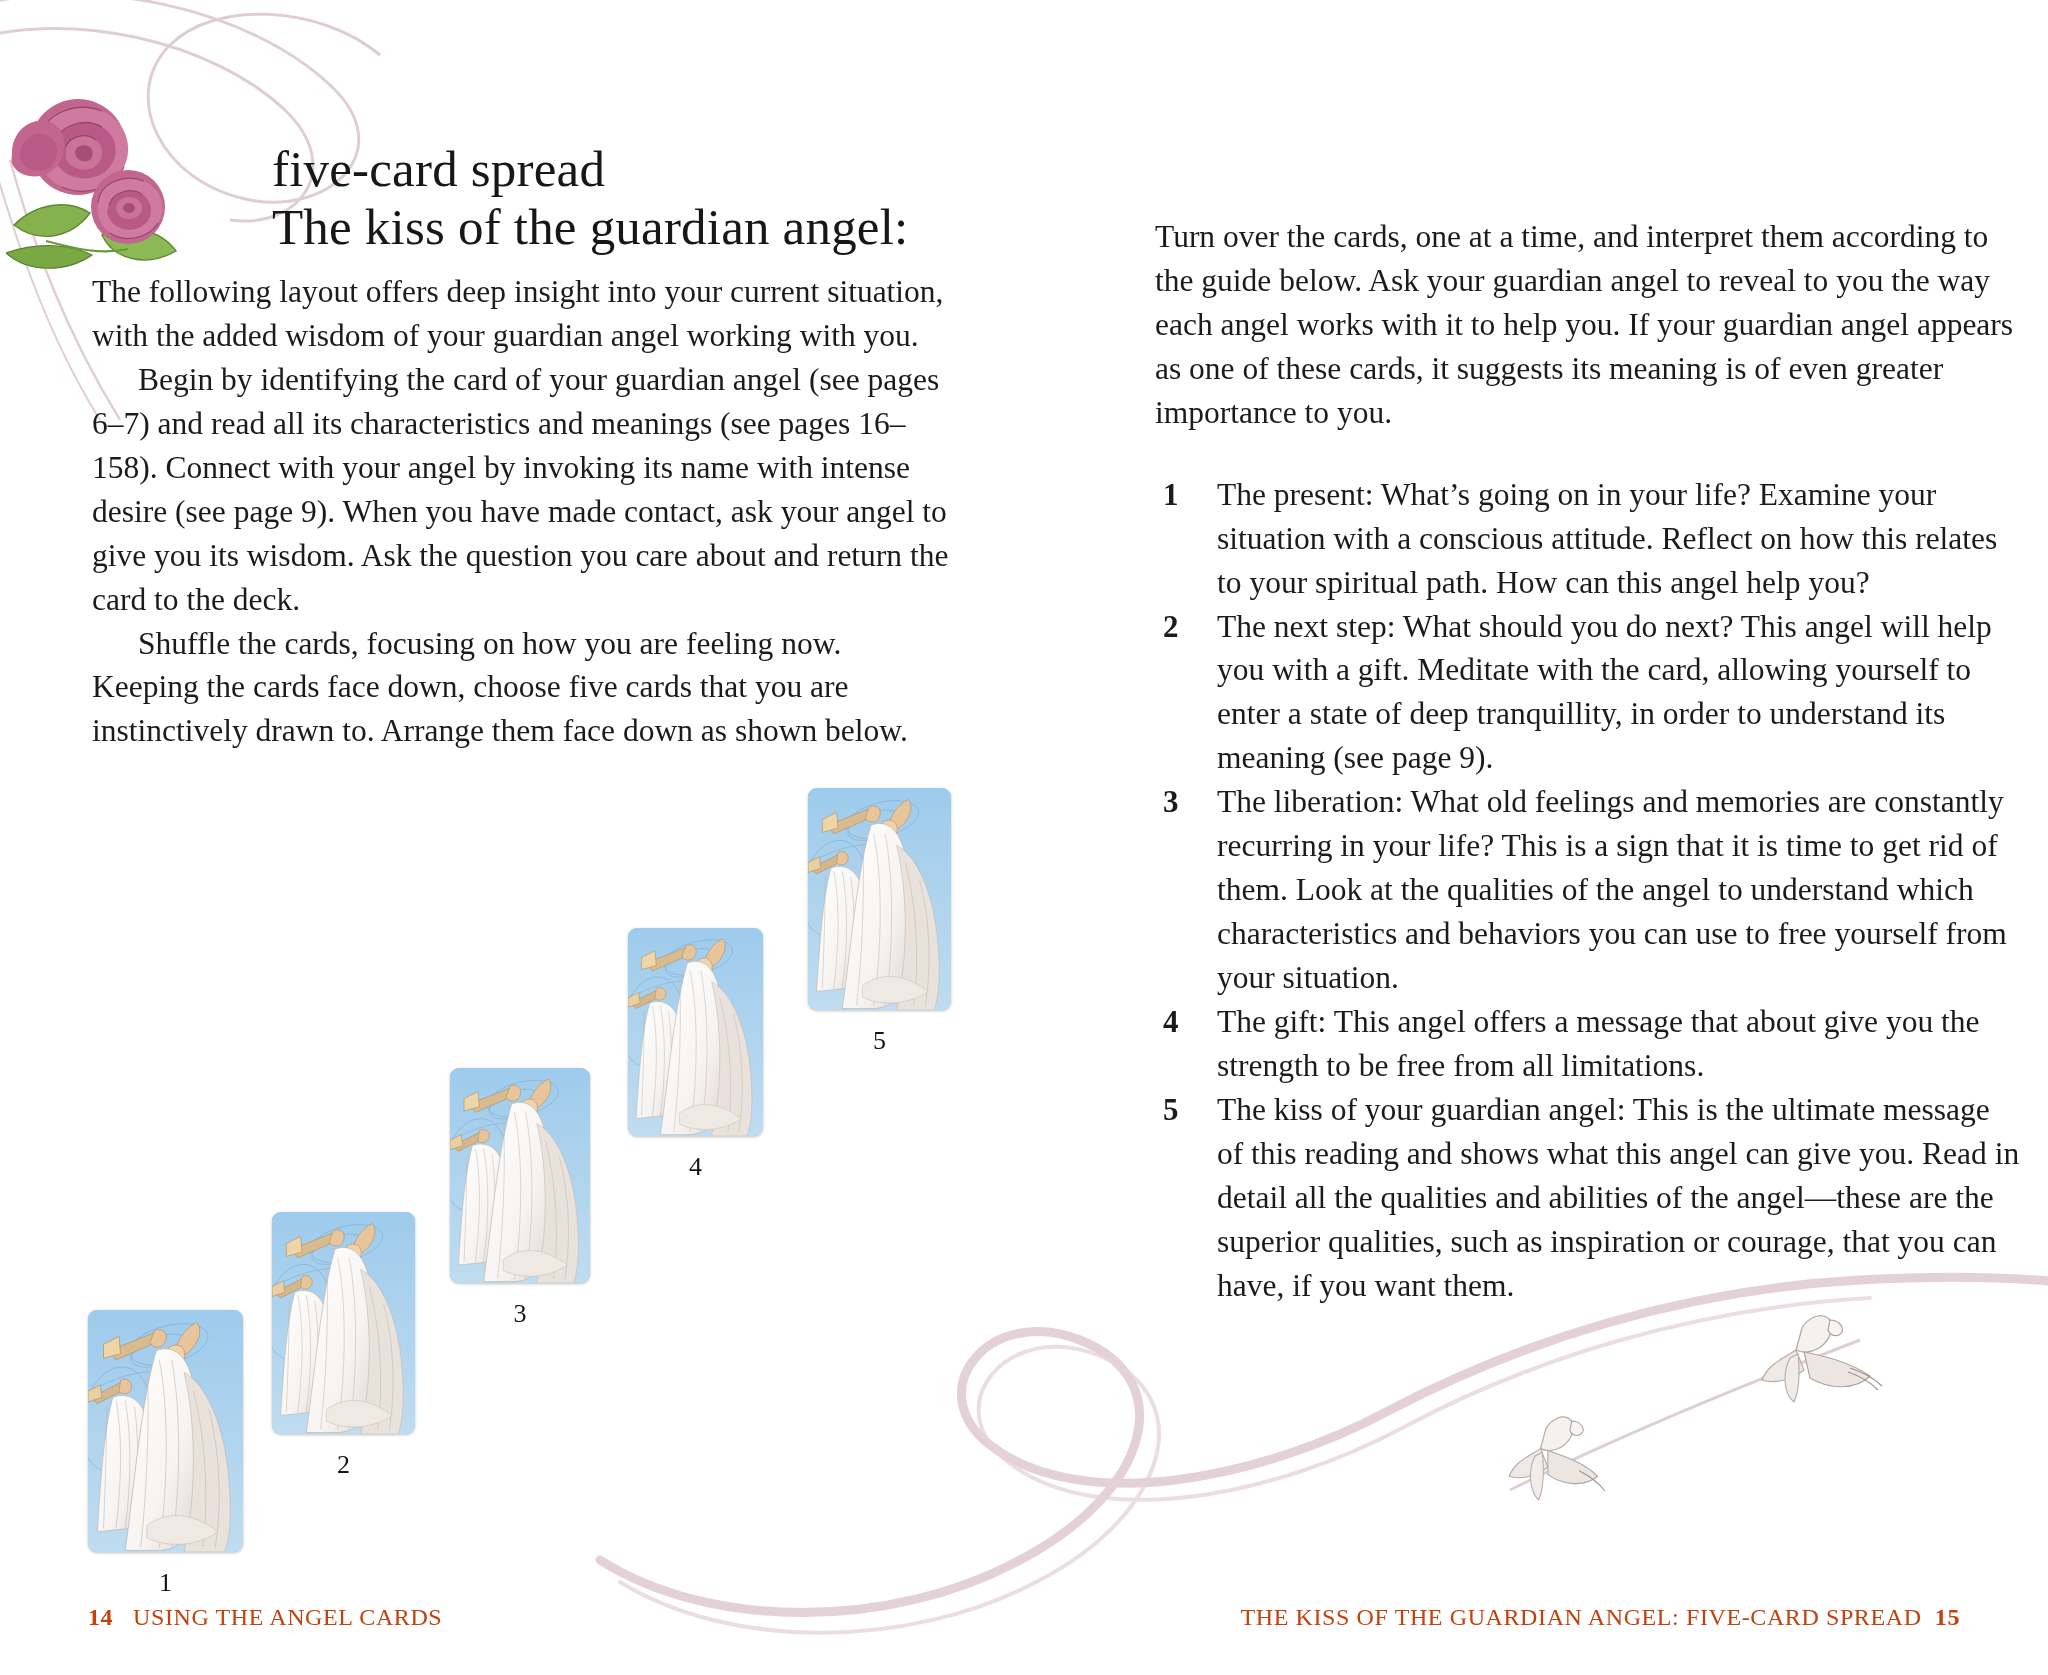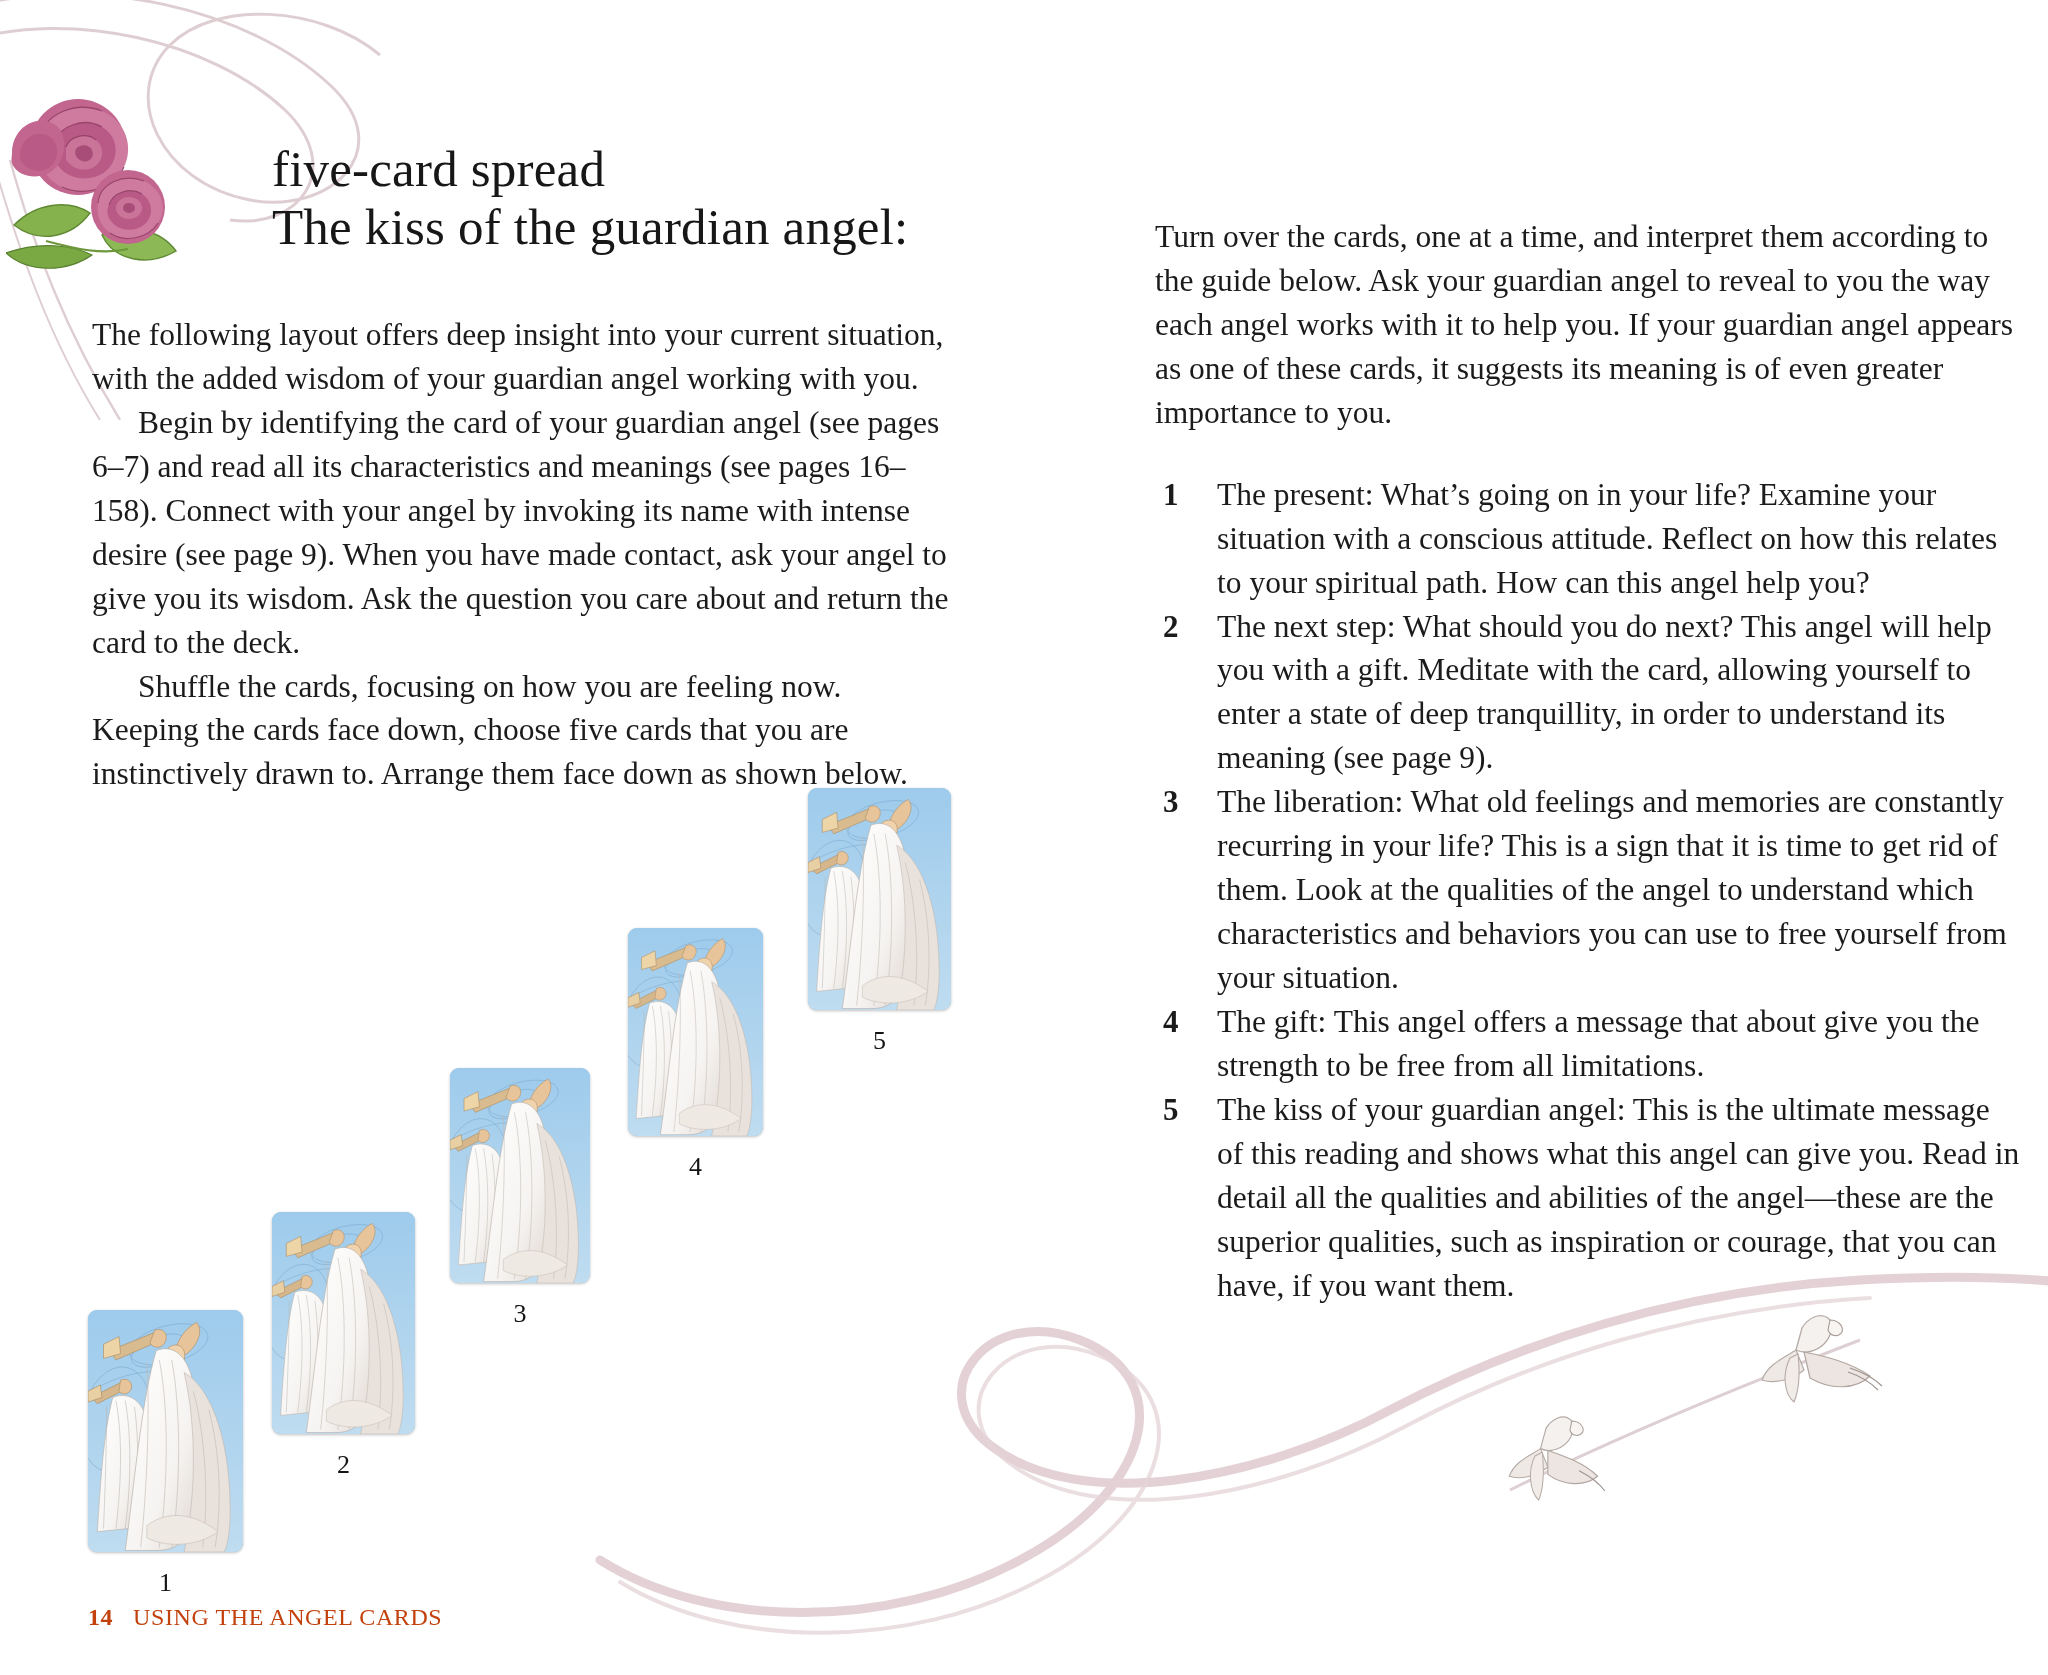--- a/index.html
+++ b/index.html
@@ -28,21 +28,21 @@
     left:272px;top:140px;width:680px;
     font-size:51px;line-height:1.14;
     font-weight:400;letter-spacing:0.2px;
     color:#171717;
   }
 
   
   .col-left{
     position:absolute;left:92px;top:270px;width:860px;
     font-size:31.5px;line-height:1.395;
-    text-align:left;color:#1b1b1b;margin-top:43px;
+    text-align:left;color:#1b1b1b;
   }
   .col-right{
     position:absolute;left:1155px;top:215px;width:865px;
     font-size:31.5px;line-height:1.395;color:#1b1b1b;
   }
   .col-left p,.col-right p{margin:0;}
   .indent{text-indent:46px;}
 
   
   ol.guide{
@@ -492,14 +492,17 @@
         <path d="M78,12 C86,12 92,18 90,24 C86,30 78,28 76,22 Z" fill="#f7f4f2" stroke="#a79c96" stroke-width="1.1"></path>
         <path d="M86,66 C98,72 108,80 114,88" fill="none" stroke="#9e938d" stroke-width="1.2"></path>
       </g>
     </g>
   </svg>
 
   <div class="footer footer-left">
     <span class="folio">14</span>
     &nbsp;&nbsp;<span>USING THE ANGEL CARDS</span>
   </div>
+  <div class="footer footer-right">
+    <span>THE KISS OF THE GUARDIAN ANGEL: FIVE-CARD SPREAD</span>&nbsp;&nbsp;<span class="folio">15</span>
+  </div>
 
 </div>
 
 </body></html>

